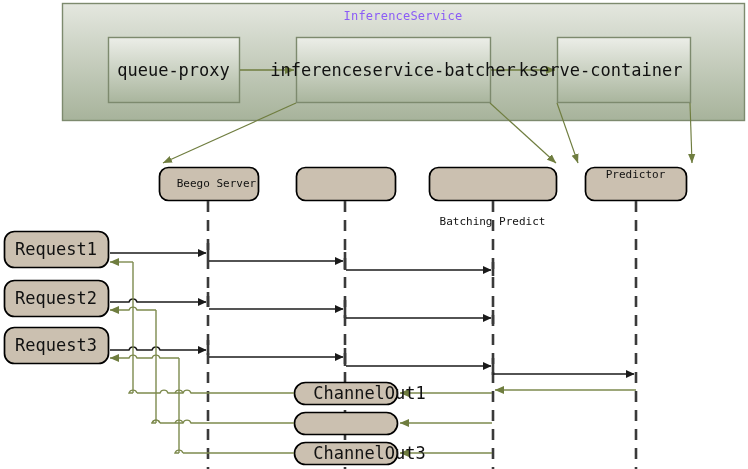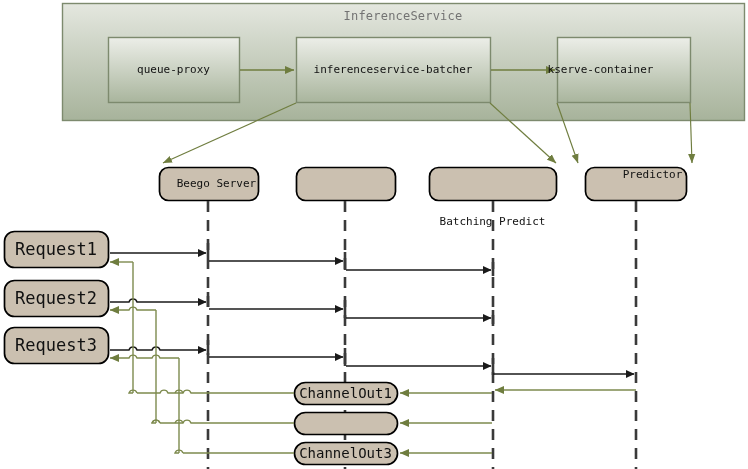--- a/index.html
+++ b/index.html
@@ -2,24 +2,24 @@
 <html><head>
 <meta charset="utf-8">
 <style>
   html,body{margin:0;padding:0;background:#ffffff;}
   body{width:748px;height:469px;position:relative;overflow:hidden;
        font-family:"DejaVu Sans Mono","Liberation Mono",monospace;}
   #stage{position:absolute;left:0;top:0;width:748px;height:469px;}
   svg#canvas{position:absolute;left:0;top:0;width:748px;height:469px;}
   .lbl{position:absolute;display:flex;align-items:center;justify-content:center;
        text-align:center;white-space:nowrap;}
-  .grp-title{font-size:12px;color:#737373;letter-spacing:.2px;}
-  .comp-lbl{font-size:11px;color:#111111;}
+  .grp-title{font-size:12px;color:#8b5cf6;letter-spacing:.2px;}
+  .comp-lbl{font-size:17px;color:#111111;}
   .node-lbl{font-size:11px;color:#111111;}
-  .chan-lbl{font-size:14px;color:#111111;}
+  .chan-lbl{font-size:17px;color:#111111;padding-left:24px;}
   .req-lbl{font-size:17px;color:#111111;}
 </style>
 </head>
 <body>
 
 <div id="stage">
 
   <svg id="canvas" viewBox="0 0 748 469" xmlns="http://www.w3.org/2000/svg">
     <defs>
       <linearGradient id="gGroup" x1="0" y1="0" x2="0" y2="1">
@@ -222,21 +222,21 @@
   </svg>
 
   <div class="lbl grp-title" style="left:62px;top:6px;width:682px;height:20px;">InferenceService</div>
 
   <div class="lbl comp-lbl" style="left:108px;top:37px;width:131px;height:65px;">queue-proxy</div>
   <div class="lbl comp-lbl" style="left:296px;top:37px;width:194px;height:65px;">inferenceservice-batcher</div>
   <div class="lbl comp-lbl" style="left:534px;top:37px;width:133px;height:65px;">kserve-container</div>
 
   <div class="lbl node-lbl" style="left:159px;top:167px;width:115px;height:33px;">Beego Server</div>
   <div class="lbl node-lbl" style="left:429px;top:167px;width:127px;height:33px;margin-top:38px;">Batching Predict</div>
-  <div class="lbl node-lbl" style="left:602px;top:167px;width:101px;height:15px;">Predictor</div>
+  <div class="lbl node-lbl" style="left:585px;top:167px;width:101px;height:15px;">Predictor</div>
 
   <div class="lbl req-lbl" style="left:4px;top:231px;width:104px;height:36px;">Request1</div>
   <div class="lbl req-lbl" style="left:4px;top:280px;width:104px;height:36px;">Request2</div>
   <div class="lbl req-lbl" style="left:4px;top:327px;width:104px;height:36px;">Request3</div>
 
   <div class="lbl chan-lbl" style="left:294px;top:382px;width:103px;height:22px;">ChannelOut1</div>
   <div class="lbl chan-lbl" style="left:294px;top:442px;width:103px;height:22px;border-radius:6px;">ChannelOut3</div>
 
 </div>
 

